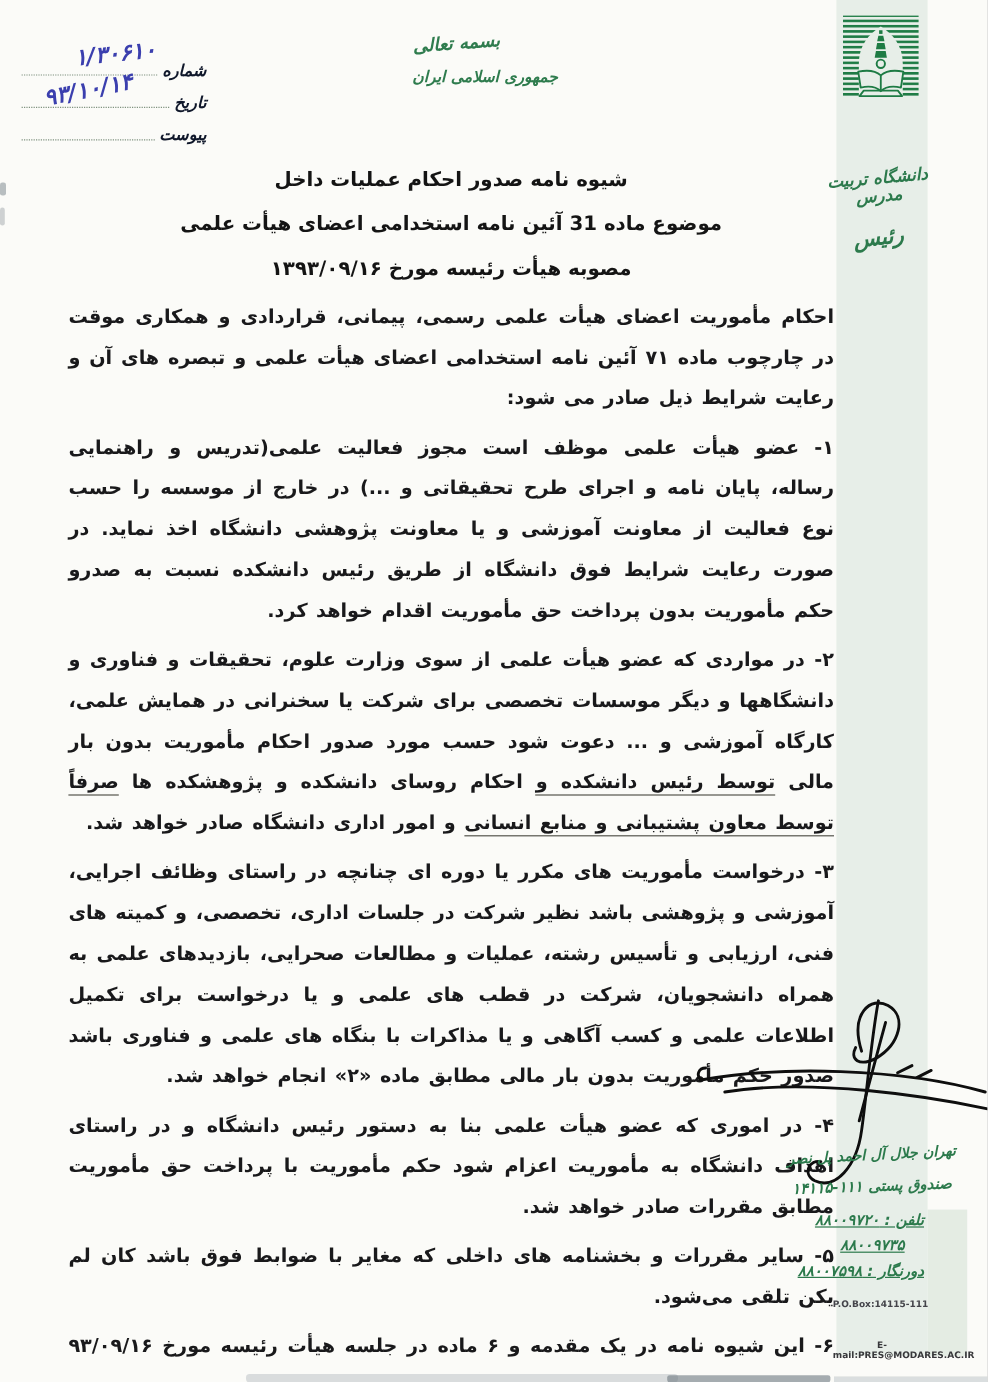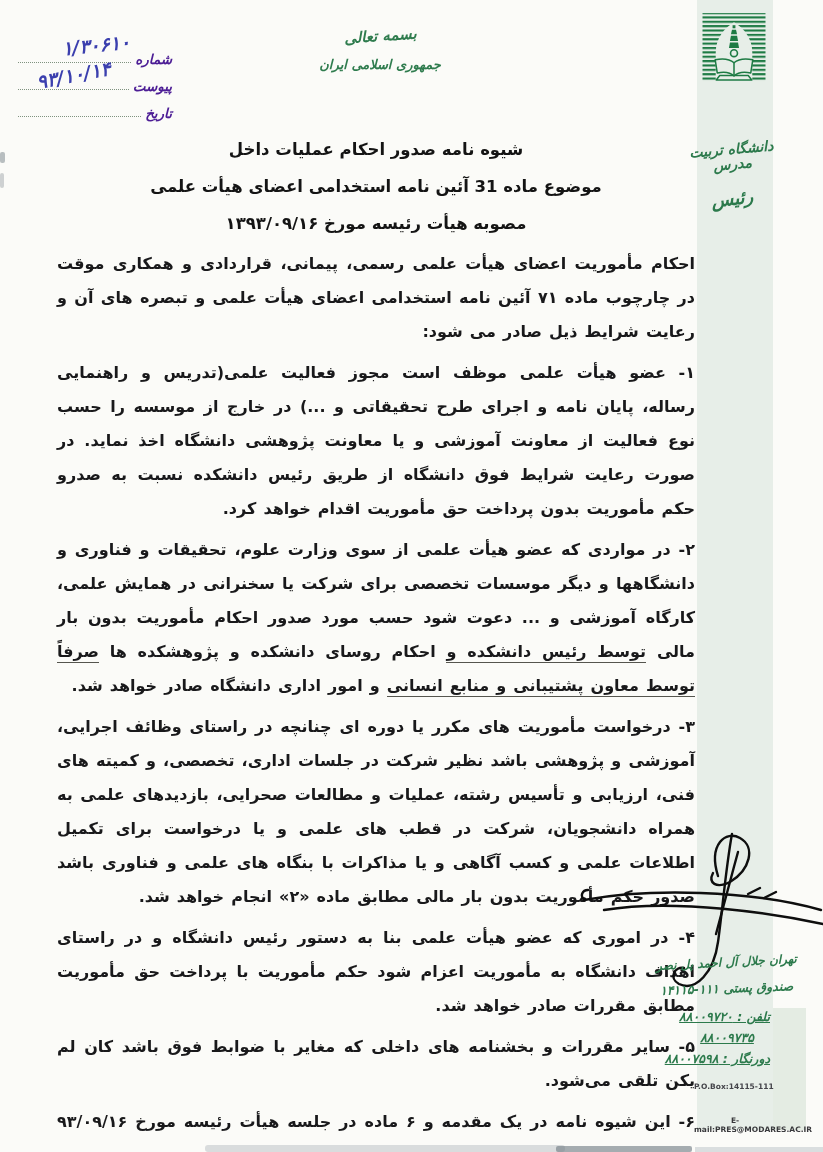--- a/index.html
+++ b/index.html
@@ -15,30 +15,30 @@
 
   .univ-name{position:absolute;left:686px;top:142px;width:92px;text-align:center;
     color:#2c7a4c;font-size:14px;font-weight:bold;font-style:italic;transform:rotate(-5deg);
     letter-spacing:-0.5px;line-height:15px;}
   .office{position:absolute;left:700px;top:188px;width:64px;text-align:center;color:#2c7a4c;
     font-size:18px;font-weight:bold;font-style:italic;transform:rotate(-7deg);}
 
   
   .ref{position:absolute;left:18px;top:40px;width:156px;direction:rtl;}
   .ref-row{display:flex;align-items:flex-end;height:27px;}
-  .ref-label{color:#4c1d95;font-size:13.5px;font-weight:bold;font-style:italic;padding-right:2px;white-space:nowrap;}
+  .ref-label{color:#0f172a;font-size:13.5px;font-weight:bold;font-style:italic;padding-right:2px;white-space:nowrap;}
   .ref-line{flex:1;border-bottom:1.5px dotted #7f927f;margin:0 4px 4px 0;height:14px;}
   .ref-val{position:absolute;color:#3b3fae;font-weight:bold;font-style:italic;white-space:nowrap;}
   .ref-val.num{left:44px;top:-6px;font-size:19px;transform:rotate(-6deg);}
   .ref-val.date{left:18px;top:24px;font-size:19px;transform:rotate(-11deg);letter-spacing:2px;}
 
   
   .emblem{position:absolute;left:295px;top:26px;width:170px;text-align:center;color:#2f7c4e;}
   .bism{font-size:15px;font-weight:bold;font-style:italic;transform:rotate(-4deg);display:inline-block;}
-  .country{margin-top:12px;font-size:13px;font-weight:bold;font-style:italic;}
+  .country{margin-top:12px;font-size:13px;font-weight:bold;font-style:italic;text-align:right;}
 
   
   .titles{position:absolute;left:57px;top:131px;width:638px;direction:rtl;text-align:center;
     color:#141414;font-size:16.5px;font-weight:bold;line-height:37px;}
 
   
   .body{position:absolute;left:57px;top:247px;width:638px;direction:rtl;text-align:justify;
     color:#19191b;font-size:16px;font-weight:bold;line-height:34px;word-spacing:1.5px;}
   .body p{margin:0 0 7px 0;}
   .u{border-bottom:1.6px solid #55554e;padding-bottom:1px;}
@@ -97,25 +97,25 @@
 
   <div class="univ-name">دانشگاه تربیت مدرس</div>
   <div class="office">رئیس</div>
 
   <div class="ref">
     <div class="ref-row">
       <span class="ref-label">شماره</span>
       <span class="ref-line"></span>
     </div>
     <div class="ref-row">
-      <span class="ref-label">پیوست</span>
+      <span class="ref-label">تاریخ</span>
       <span class="ref-line"></span>
     </div>
     <div class="ref-row">
-      <span class="ref-label">تاریخ</span>
+      <span class="ref-label">پیوست</span>
       <span class="ref-line"></span>
     </div>
     <span class="ref-val num">۱/۳۰۶۱۰</span>
     <span class="ref-val date">۹۳/۱۰/۱۴</span>
   </div>
 
   <div class="emblem">
     <span class="bism">بسمه تعالی</span>
     <div class="country">جمهوری اسلامی ایران</div>
   </div>

